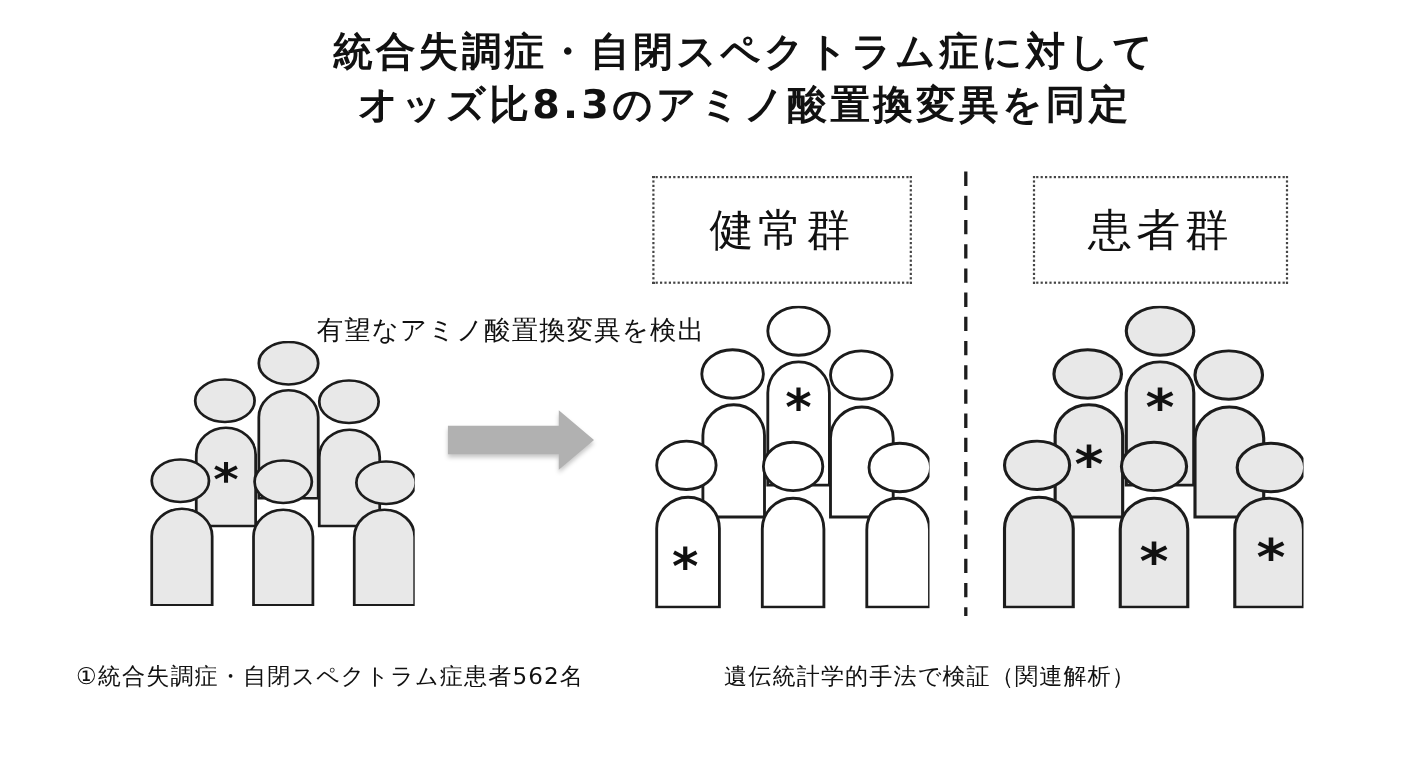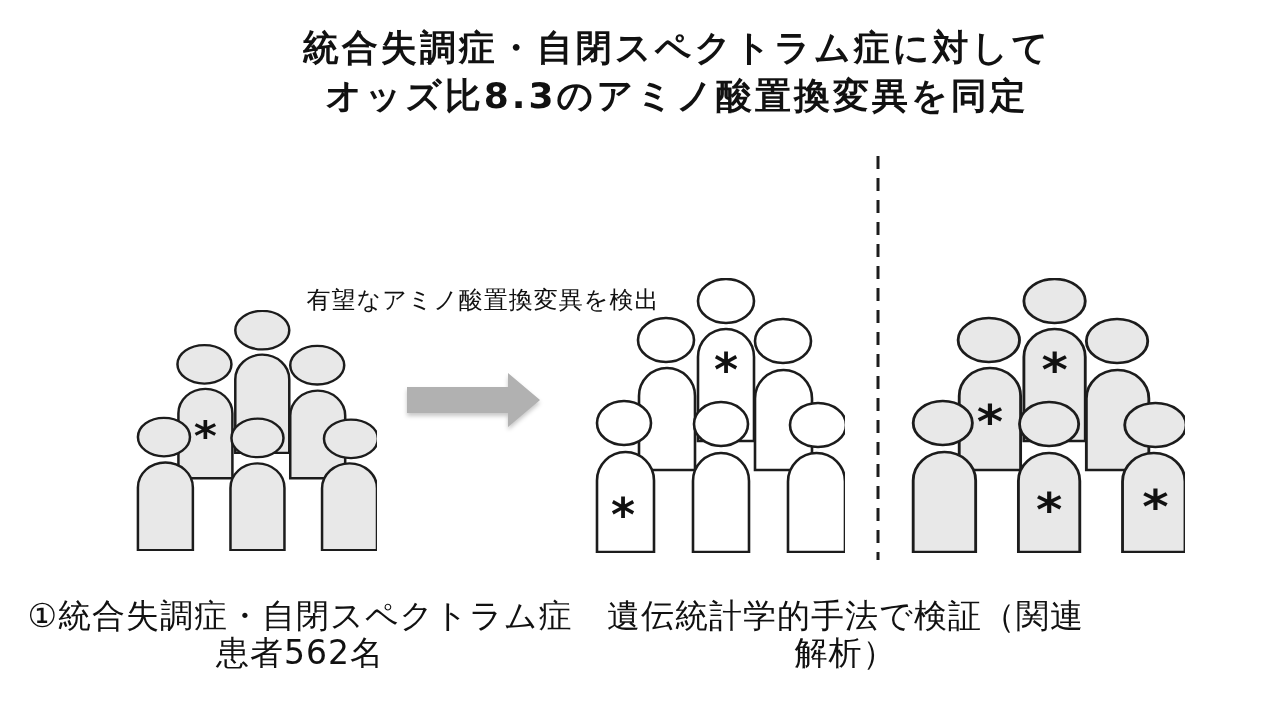--- a/index.html
+++ b/index.html
@@ -11,57 +11,63 @@
     color:#111111;
     overflow:hidden;
   }
   .title{
     position:absolute;left:0;top:24px;width:1284px;
     text-align:center;font-size:36px;font-weight:bold;
     line-height:48px;letter-spacing:3px;color:#111111;padding-left:35px;
   }
   .arrow-label{
     position:absolute;left:288px;top:284px;width:390px;
-    text-align:center;font-size:24px;letter-spacing:1px;color:#111111;
+    font-size:24px;letter-spacing:1px;color:#111111;
   }
   .group-box{
     position:absolute;top:160px;height:98px;
     border:2px dotted #444444;background:#ffffff;
     display:flex;align-items:center;justify-content:center;
     font-size:40px;letter-spacing:4px;color:#111111;
     box-sizing:border-box;
   }
   .group-box.healthy{left:593px;width:236px;}
   .group-box.patient{left:939px;width:232px;}
   .separator-svg{position:absolute;left:875px;top:154px;}
   .crowd-svg{position:absolute;}
   #crowd-0{left:136px;top:310px;width:241px;height:241px;}
   #crowd-1{left:595px;top:278px;width:250px;height:275px;}
   #crowd-2{left:911px;top:278px;width:274px;height:275px;}
   .arrow-svg{position:absolute;left:407px;top:372px;filter:drop-shadow(0px 3px 2px rgba(0,0,0,0.22));}
   .caption{
     position:absolute;top:597px;
-    text-align:center;font-size:33px;line-height:37px;
+    text-align:center;font-size:21px;line-height:37px;
     letter-spacing:1px;color:#111111;
   }
   .caption.step1{left:20px;width:560px;}
   .caption.step2{left:593px;width:505px;}
 </style>
 </head>
 <body>
 
 <div class="canvas">
 
   <div class="title">
     <div>統合失調症・自閉スペクトラム症に対して</div>
     <div>オッズ比8.3のアミノ酸置換変異を同定</div>
   </div>
 
   <div class="arrow-label">有望なアミノ酸置換変異を検出</div>
 
+  <div class="group-box healthy">
+    <span>健常群</span>
+  </div>
+  <div class="group-box patient">
+    <span>患者群</span>
+  </div>
 
   <svg class="separator-svg" width="6" height="410" viewBox="0 0 6 410">
     <line id="sep-line" x1="3" y1="2" x2="3" y2="406" stroke="#1c1c1c" stroke-width="3" stroke-dasharray="13 9"></line>
   </svg>
 
   <svg id="crowd-0" class="crowd-svg" viewBox="0 0 250 275" preserveAspectRatio="none">
       <g>
         <path d="M 103 163 L 103 79 A 28 28 0 0 1 159 79 L 159 163 Z" fill="#e8e8e8" stroke="#1c1c1c" stroke-width="2.6"></path>
         <ellipse cx="131" cy="23" rx="28" ry="22" fill="#e8e8e8" stroke="#1c1c1c" stroke-width="2.6"></ellipse>
       </g>

